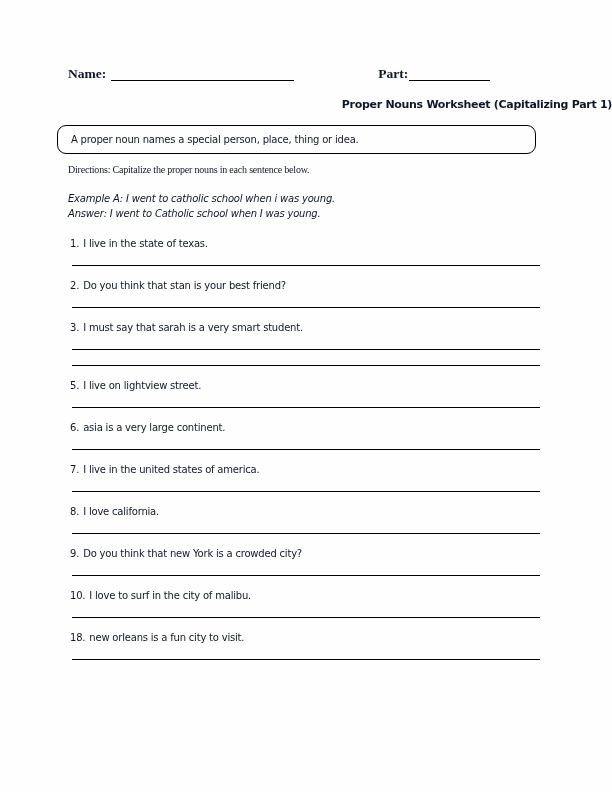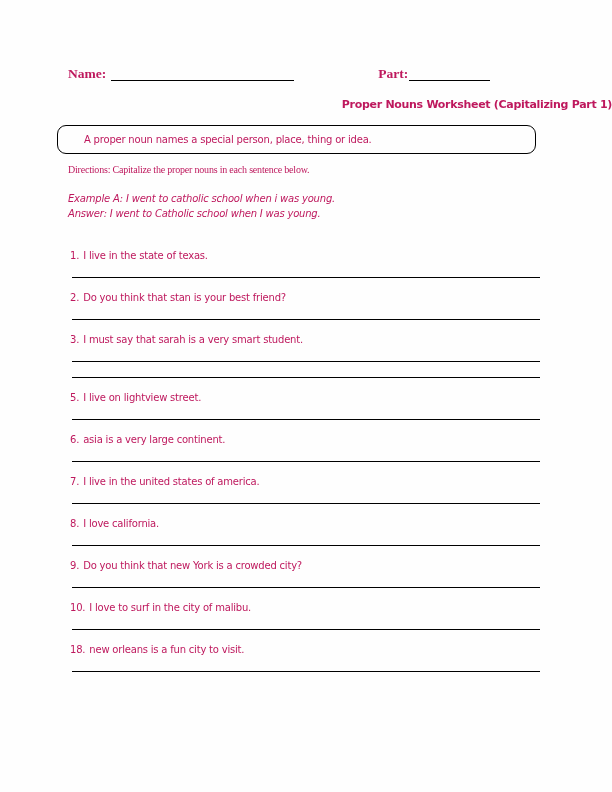--- a/index.html
+++ b/index.html
@@ -2,21 +2,21 @@
 <html><head>
 <meta charset="utf-8">
 <style>
   * { margin: 0; padding: 0; box-sizing: border-box; }
   html, body { background: #ffffff; }
   .page {
     position: relative;
     width: 612px;
     height: 792px;
     background: #fefefe;
-    color: #be185d;
+    color: #0f172a;
     font-family: "DejaVu Sans", "Liberation Sans", sans-serif;
     overflow: hidden;
   }
   
   .header-row {
     display: flex;
     align-items: flex-end;
     margin: 66px 0 0 68px;
   }
   .hdr-label {
@@ -44,41 +44,41 @@
   }
   
   .definition-box {
     margin: 14px 0 0 57px;
     width: 479px;
     height: 29px;
     border: 1.6px solid #000;
     border-radius: 9px;
     display: flex;
     align-items: center;
-    padding-left: 26px;
+    padding-left: 13px;
     font-size: 10px;
     letter-spacing: -0.2px;
   }
   
   .directions {
     margin: 10px 0 0 68px;
     font-size: 10px;
     letter-spacing: -0.2px;
     font-family: Liberation Serif, serif;
   }
   
   .example {
     margin: 16px 0 0 68px;
     font-style: italic;
     font-size: 10px;
     line-height: 15px;
     letter-spacing: -0.2px;
   }
   
-  .questions { margin-top: 28px; }
+  .questions { margin-top: 16px; }
   .question { margin-left: 70px; margin-bottom: 13px; }
   .q-text {
     font-size: 10px;
     line-height: 13px;
     letter-spacing: -0.2px;
   }
   .q-num { margin-right: 4px; }
   .answer-line {
     margin-top: 15px;
     margin-left: 2px;

